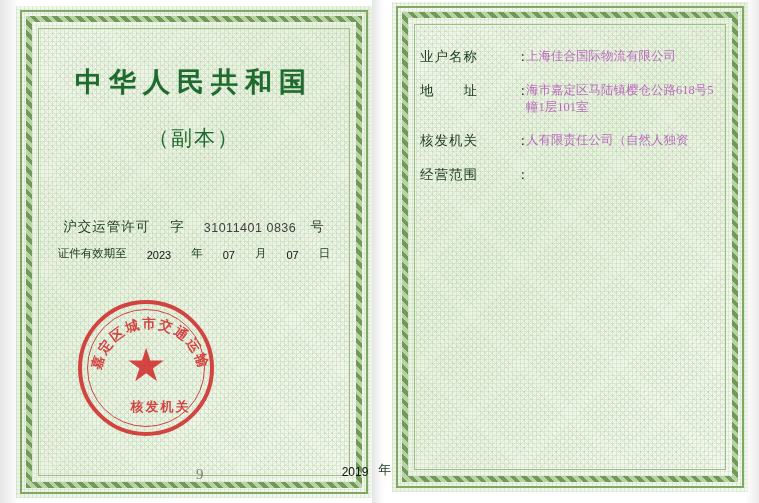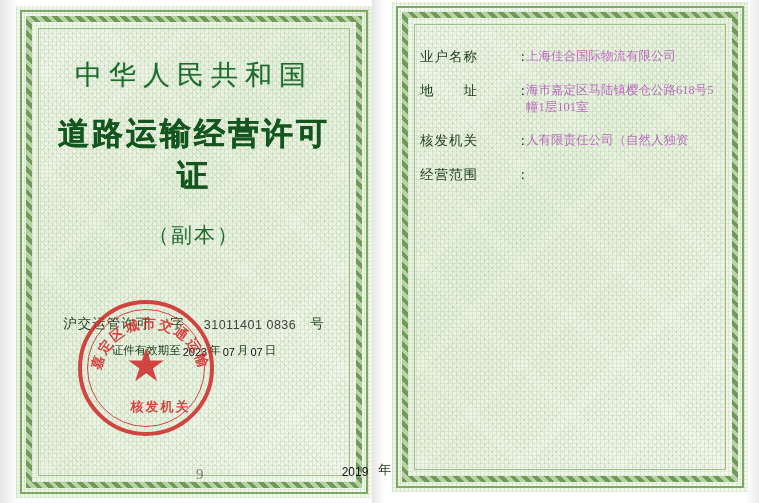--- a/index.html
+++ b/index.html
@@ -64,25 +64,25 @@
   #left-frame-orn   { left: 26px; top: 16px; width: 336px; height: 472px; }
   #left-frame-inner { left: 38px; top: 28px; width: 312px; height: 448px; }
   #left-guilloche   { left: 40px; top: 30px; width: 308px; height: 444px; }
 
   .left-content {
     position: absolute;
     left: 44px; top: 34px; width: 300px; height: 436px;
     text-align: center;
   }
   .title-country {
-    margin-top: 23px;
+    margin-top: 30px;
     font-size: 27px;
     letter-spacing: 7px;
     color: #1f6b2f;
-    font-weight: normal;
+    font-weight: bold;
     font-family: "Liberation Serif", serif;
     text-shadow: 0 0 1px rgba(31,107,47,0.4);
   }
   .title-main {
     margin-top: 20px;
     font-size: 31px;
     letter-spacing: 3px;
     color: #14561f;
     font-weight: bold;
     -webkit-text-stroke: 0.4px #14561f;
@@ -112,21 +112,21 @@
     font-size: 12.5px;
     letter-spacing: 0.5px;
     padding-bottom: 1px;
   }
 
   .valid-line {
     margin-top: 10px;
     display: flex;
     align-items: flex-end;
     justify-content: center;
-    gap: 2px;
+    gap: 20px;
     font-size: 11.5px;
     color: #1d3b1d;
     white-space: nowrap;
   }
   .valid-line .v {
     font-family: "Liberation Sans", sans-serif;
     font-size: 11px;
     color: #111;
   }
 
@@ -277,21 +277,20 @@
 
   <div class="panel" id="left-cert"></div>
   <div class="frame-outer" id="left-frame-outer"></div>
   <div class="frame-orn" id="left-frame-orn"></div>
   <div class="frame-inner" id="left-frame-inner"></div>
   <div class="guilloche" id="left-guilloche"></div>
 
   <div class="left-content">
     <div class="title-country">中华人民共和国</div>
 
-    <div class="title-main">道路运输经营许可证</div>
 
     <div class="title-sub">（副本）</div>
 
     <div class="lic-line">
       <span class="lbl">沪交运管许可</span>
       <span class="word">字</span>
       <span class="lic-number">31011401 0836</span>
       <span class="lbl">号</span>
     </div>
 

